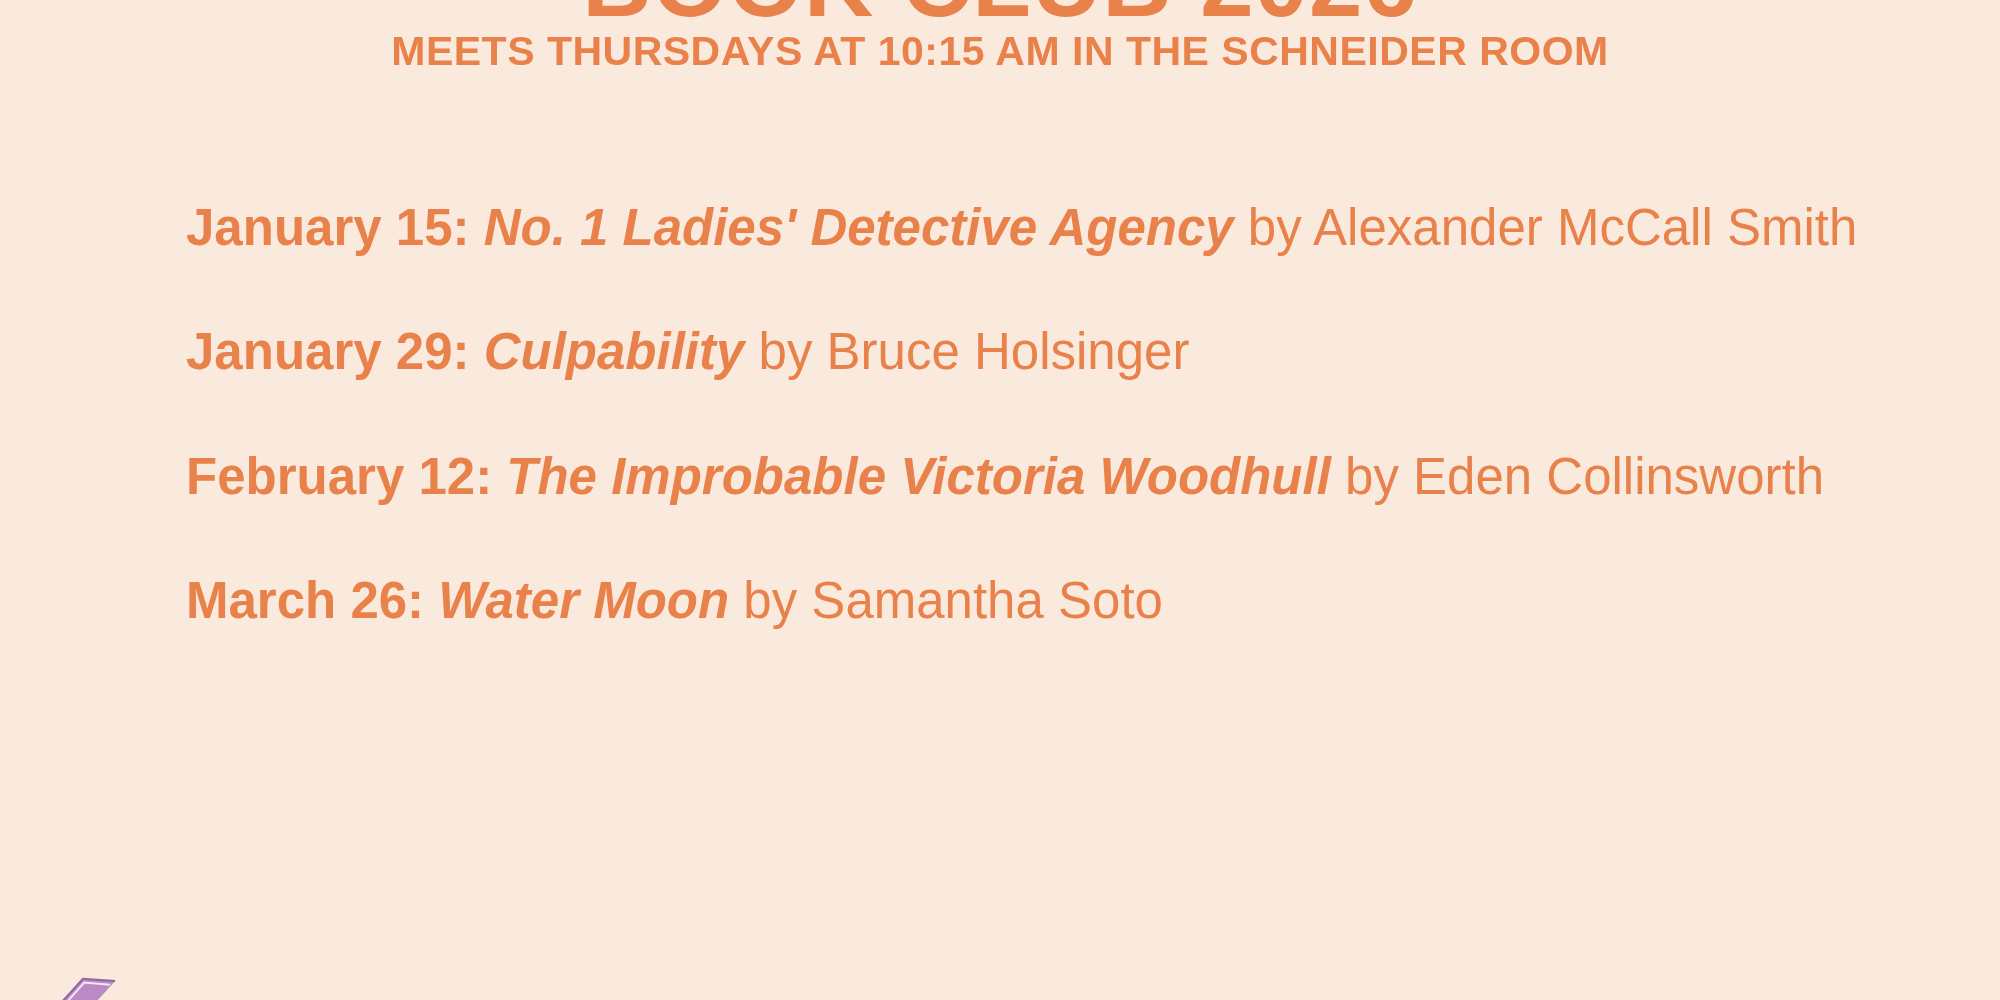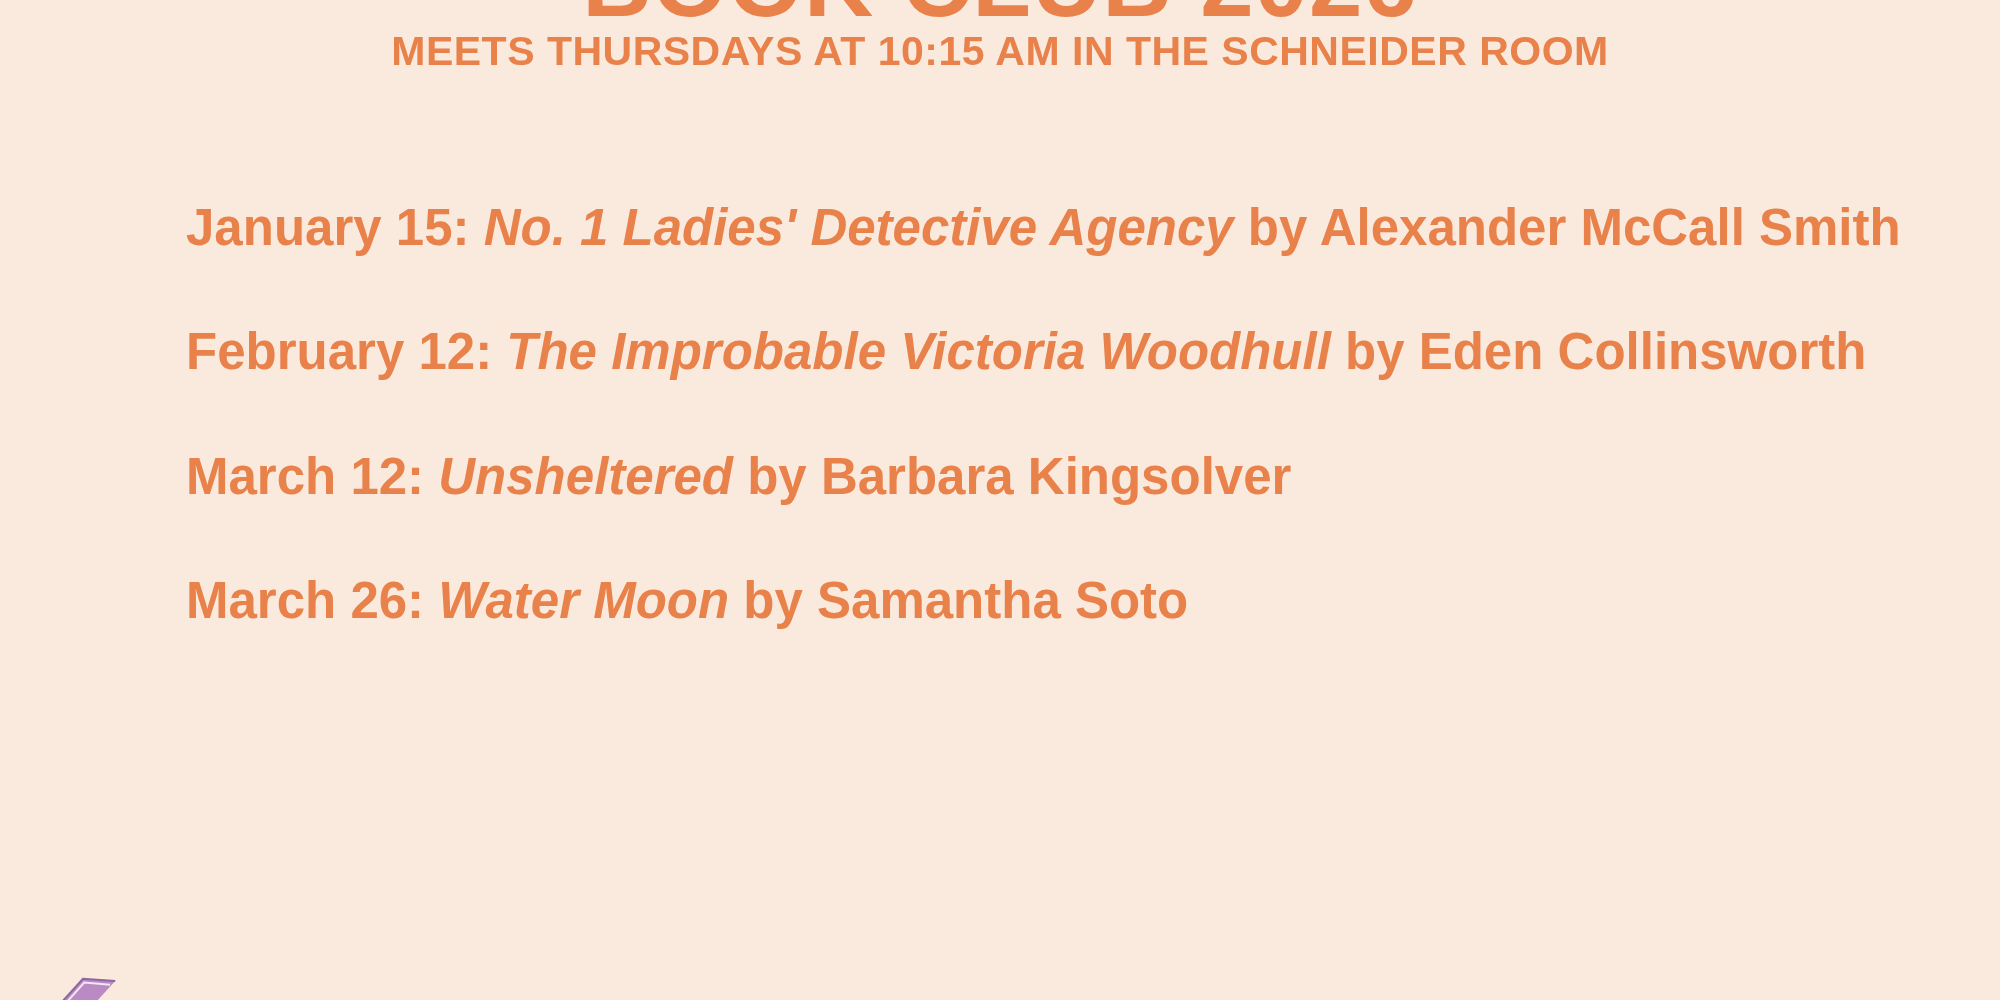--- a/index.html
+++ b/index.html
@@ -74,21 +74,21 @@
     margin-top: 46px;
   }
 
   .entry .book {
     font-style: italic;
     font-weight: 700;
   }
 
   .entry .by,
   .entry .author {
-    font-weight: 700;
+    font-weight: 400;
     text-align: right;
   }
 
   
   .corner-decor {
     position: absolute;
     left: 52px;
     bottom: -8px;
     width: 70px;
     height: 40px;
@@ -103,31 +103,31 @@
 
   <div class="subtitle">MEETS THURSDAYS AT 10:15 AM IN THE SCHNEIDER ROOM</div>
 
   <div class="schedule">
 
     <p class="entry">
       <span class="date">January 15:</span>
       <span class="book">No. 1 Ladies' Detective Agency</span><span class="by"> by </span><span class="author">Alexander McCall Smith</span>
     </p>
 
+    <p class="entry">
+      <span class="date">January 29:</span>
+      <span class="book">Culpability</span><span class="by"> by </span><span class="author">Bruce Holsinger</span>
+    </p>
 
     <p class="entry">
       <span class="date">February 12:</span>
       <span class="book">The Improbable Victoria Woodhull</span><span class="by"> by </span><span class="author">Eden Collinsworth</span>
     </p>
 
 
-    <p class="entry">
-      <span class="date">March 12:</span>
-      <span class="book">Unsheltered</span><span class="by"> by </span><span class="author">Barbara Kingsolver</span>
-    </p>
 
     <p class="entry">
       <span class="date">March 26:</span>
       <span class="book">Water Moon</span><span class="by"> by </span><span class="author">Samantha Soto</span>
     </p>
 
   </div>
 
   <svg class="corner-decor" viewBox="0 0 70 40" xmlns="http://www.w3.org/2000/svg">
     <g transform="rotate(-18 35 20)">

